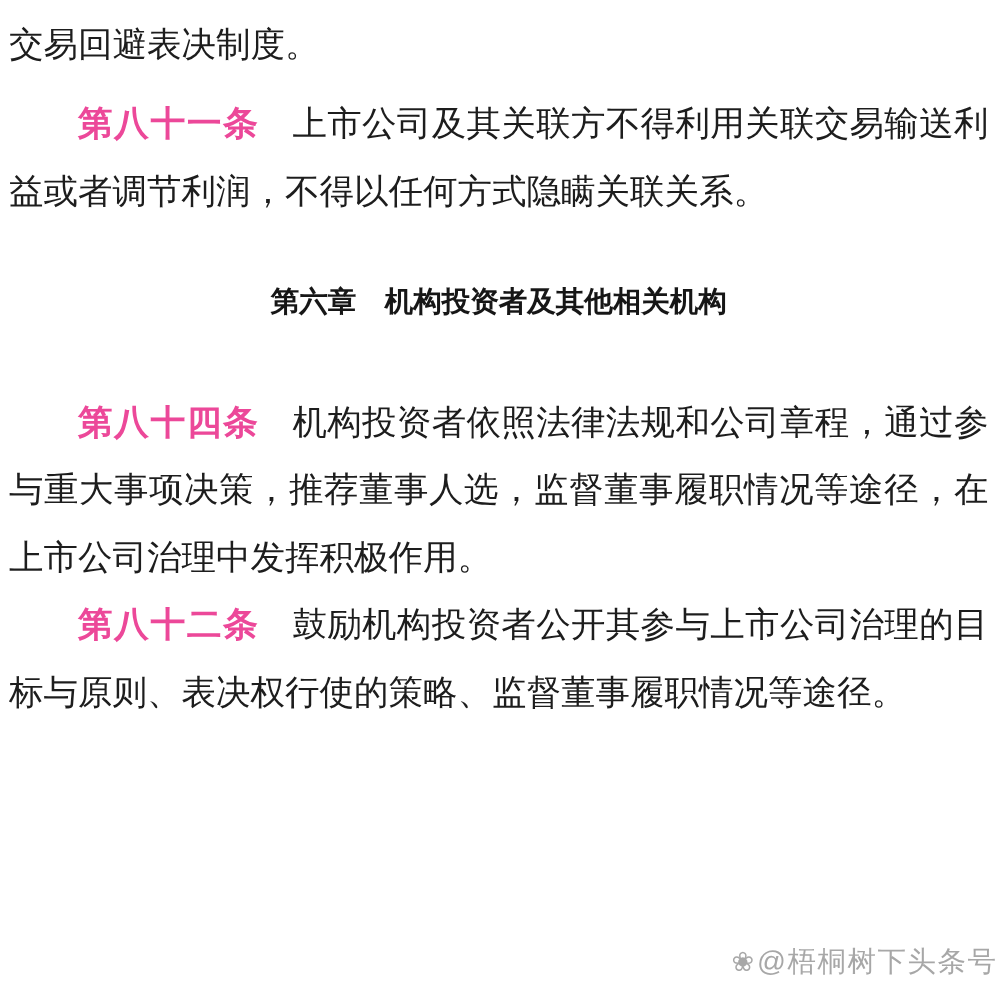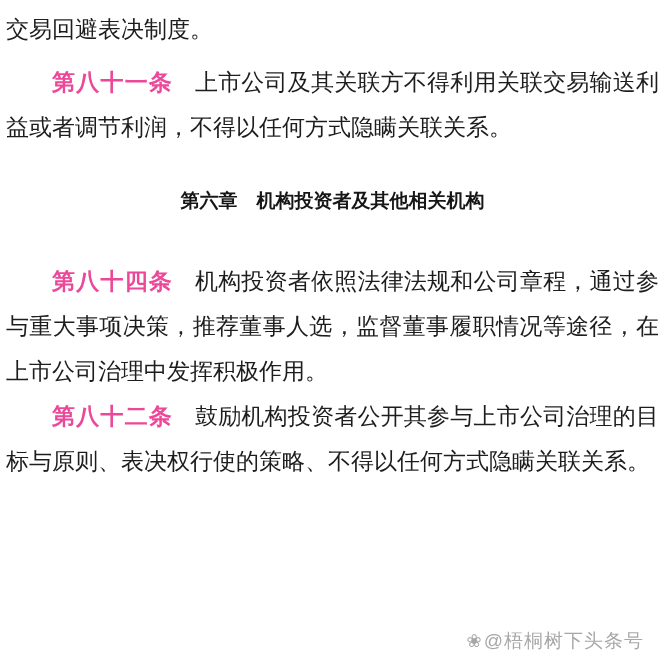--- a/index.html
+++ b/index.html
@@ -46,21 +46,21 @@
     text-align: center;
     font-family: Liberation Mono, monospace;
     font-weight: 700;
     font-size: 19px;
     line-height: 45px;
     color: #161616;
     white-space: pre;
   }
   .watermark {
     position: absolute;
-    right: 21px;
+    right: 0;
     top: 629px;
     font-family: "Liberation Sans", "DejaVu Sans", sans-serif;
     font-size: 19px;
     line-height: 24px;
     color: #8f8f8f;
     opacity: 0.78;
     letter-spacing: 1px;
     white-space: nowrap;
     pointer-events: none;
   }
@@ -81,20 +81,20 @@
   </p>
 
   <h2 class="chapter-heading">第六章　机构投资者及其他相关机构</h2>
 
 
   <p class="para article">
     <span class="article-label">第八十四条</span><span>机构投资者依照法律法规和公司章程，通过参与重大事项决策，推荐董事人选，监督董事履职情况等途径，在上市公司治理中发挥积极作用。</span>
   </p>
 
   <p class="para article">
-    <span class="article-label">第八十二条</span><span>鼓励机构投资者公开其参与上市公司治理的目标与原则、表决权行使的策略、不得以任何方式隐瞒关联关系。</span>
+    <span class="article-label">第八十二条</span><span>鼓励机构投资者公开其参与上市公司治理的目标与原则、表决权行使的策略、监督董事履职情况等途径。</span>
   </p>
 
   <div class="watermark">
     <span class="flower">❀</span><span>@梧桐树下头条号</span>
   </div>
 
 </div>
 
 </body></html>

